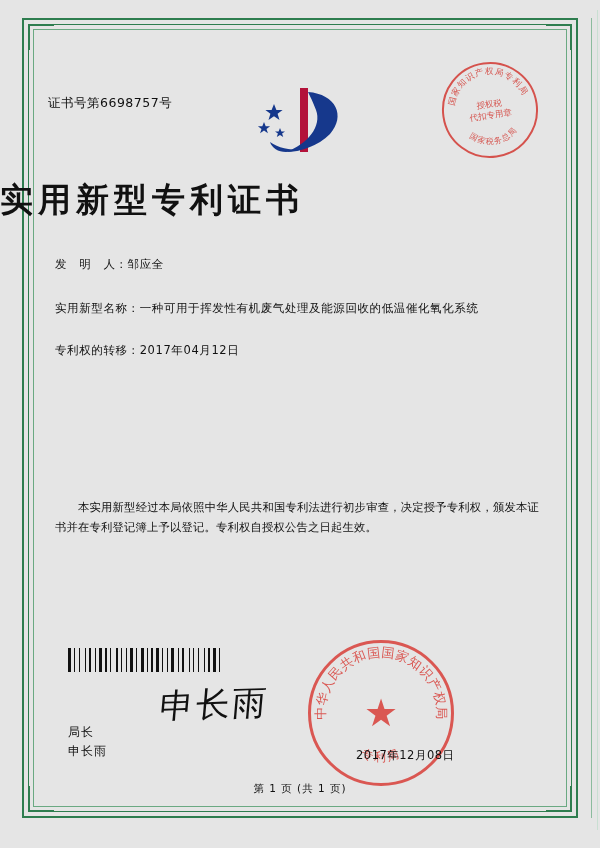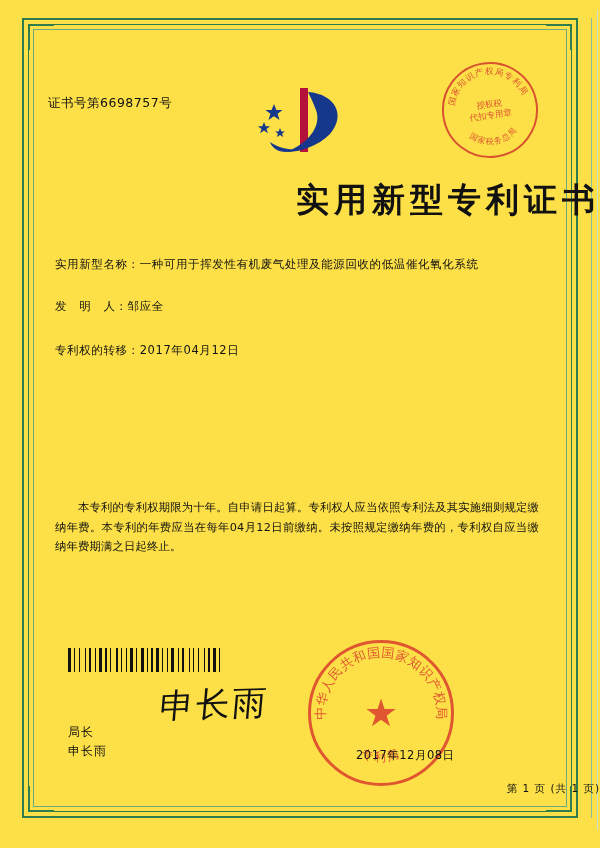--- a/index.html
+++ b/index.html
@@ -14,21 +14,21 @@
     color: #1a1a1a;
     overflow: hidden;
     position: relative;
   }
 
   
   .page {
     position: absolute;
     left: 0; top: 0;
     width: 600px; height: 848px;
-    background: #fde047;
+    background: #e5e5e5;
   }
   .frame-outer {
     position: absolute;
     left: 22px; top: 18px;
     width: 556px; height: 800px;
     border: 2px solid #2e7d4f;
     box-sizing: border-box;
   }
   .frame-inner {
     position: absolute;
@@ -110,21 +110,21 @@
     text-align: center;
     white-space: nowrap;
     font-family: "DejaVu Sans", "Liberation Sans", sans-serif;
   }
 
   
   .doc-title {
     position: absolute;
     left: 0; top: 178px;
     width: 600px;
-    text-align: right;
+    text-align: left;
     font-size: 33px;
     letter-spacing: 5px;
     font-weight: bold;
     color: #111;
     font-family: "DejaVu Sans", "Liberation Sans", sans-serif;
   }
 
   
   .fields {
     position: absolute;
@@ -227,21 +227,21 @@
     font-size: 11.5px;
     color: #111;
     letter-spacing: 0.5px;
   }
 
   
   .page-footer {
     position: absolute;
     left: 0; top: 782px;
     width: 600px;
-    text-align: right;
+    text-align: center;
     font-size: 10.5px;
     color: #111;
     letter-spacing: 1px;
   }
 </style>
 </head>
 <body>
 
 <div class="page">
 
@@ -287,33 +287,33 @@
     </svg>
     <div class="seal-center">
       <div>授权税</div>
       <div>代扣专用章</div>
     </div>
   </div>
 
   <div class="doc-title">实用新型专利证书</div>
 
   <div class="fields">
+    <div class="field-row">
+      <span class="label">发　明　人：</span><span class="value">邹应全</span>
+    </div>
     <div class="field-row first">
       <span class="label">实用新型名称：</span><span class="value">一种可用于挥发性有机废气处理及能源回收的低温催化氧化系统</span>
     </div>
     <div class="field-row">
-      <span class="label">发　明　人：</span><span class="value">邹应全</span>
-    </div>
-    <div class="field-row">
       <span class="label">专利权的转移：</span><span class="value">2017年04月12日</span>
     </div>
   </div>
 
   <div class="body-text">
-    <p>本专利的专利权期限为十年。自申请日起算。专利权人应当依照专利法及其实施细则规定缴纳年费。本专利的年费应当在每年04月12日前缴纳。未按照规定缴纳年费的，专利权自应当缴纳年费期满之日起终止。</p>
+    <p>本实用新型经过本局依照中华人民共和国专利法进行初步审查，决定授予专利权，颁发本证书并在专利登记簿上予以登记。专利权自授权公告之日起生效。</p>
   </div>
 
   <div class="barcode">
       <i style="width: 3px;"></i>
       <i style="width: 1px; background: transparent;"></i>
       <i style="width: 1px;"></i>
       <i style="width: 2px; background: transparent;"></i>
       <i style="width: 1px;"></i>
       <i style="width: 3px; background: transparent;"></i>
       <i style="width: 1px;"></i>

